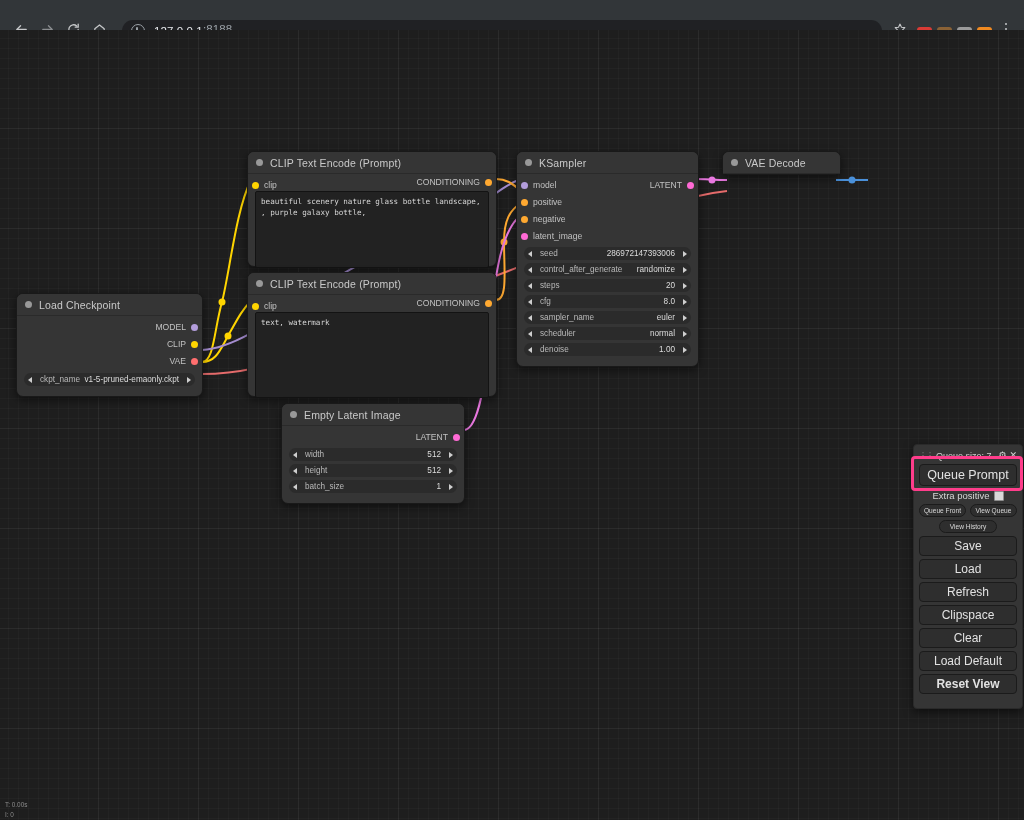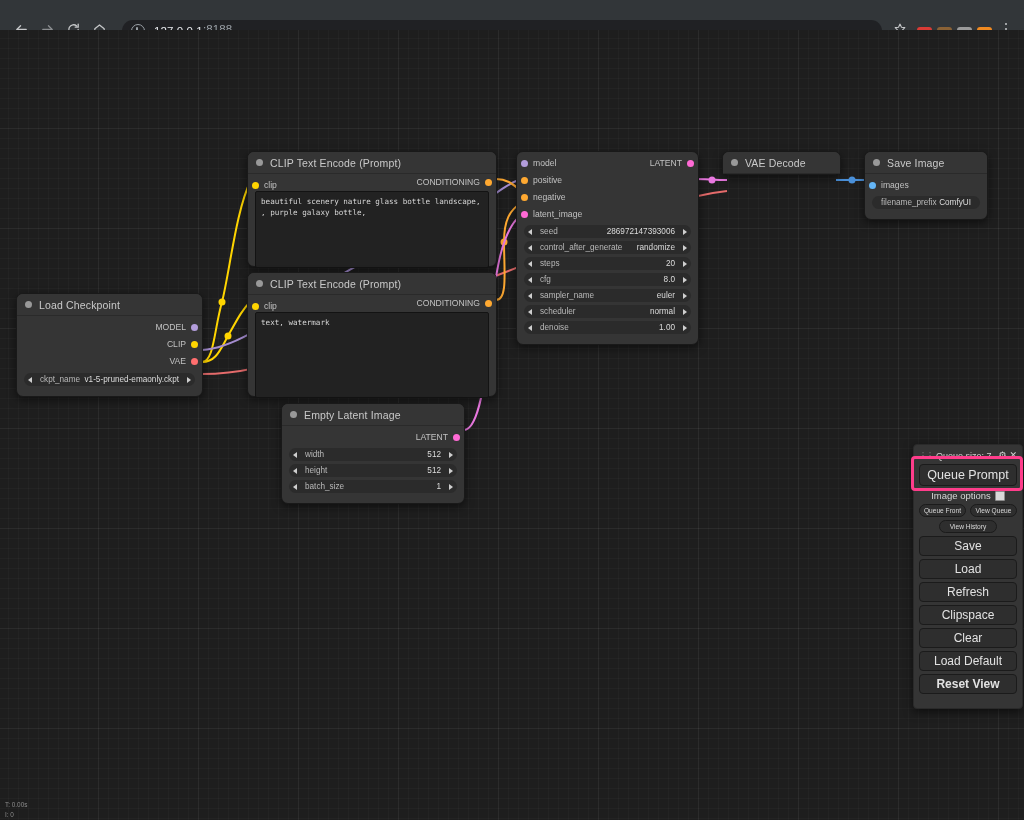--- a/index.html
+++ b/index.html
@@ -231,20 +231,24 @@
       </div>
       <div class="slot out" style="margin-top:-17px;margin-bottom:2px;">
         <div class="lbl">CONDITIONING</div>
         <div class="port" style="background:#ffa931"></div>
       </div>
       <div class="textarea" style="height:86px;">text, watermark</div>
     </div>
   </div>
 
   <div class="node" id="node-ksampler" style="left:516px;top:121px;width:183px;">
+    <div class="node-title">
+      <div class="node-dot"></div>
+      <span>KSampler</span>
+    </div>
     <div class="node-body">
       <div class="slot in">
         <div class="lbl">model</div>
         <div class="port" style="background:#b39ddb"></div>
         <div class="lbl" style="left:auto;right:16px;">LATENT</div>
         <div class="port" style="left:auto;right:4px;background:#ff6ad5"></div>
       </div>
       <div class="slot in">
         <div class="lbl">positive</div>
         <div class="port" style="background:#ffa931"></div>
@@ -334,49 +338,33 @@
     </div>
   </div>
 
   <div class="node" id="node-vae-decode" style="left:722px;top:121px;width:119px;">
     <div class="node-title">
       <div class="node-dot"></div>
       <span>VAE Decode</span>
     </div>
   </div>
 
-  <div class="node" id="node-save-image" style="left:864px;top:121px;width:124px;">
-    <div class="node-title">
-      <div class="node-dot"></div>
-      <span>Save Image</span>
-    </div>
-    <div class="node-body">
-      <div class="slot in">
-        <div class="lbl">images</div>
-        <div class="port" style="background:#64b5f6"></div>
-      </div>
-      <div class="widget">
-        <div class="wname" style="padding-left:2px;">filename_prefix</div>
-        <div class="wval" style="padding-right:2px;">ComfyUI</div>
-      </div>
-    </div>
-  </div>
 
   <div id="comfy-menu">
     <div id="menu-header">
       <div id="drag-handle">⋮⋮</div>
       <div id="queue-size">Queue size: 7</div>
       <div class="hdr-icon">⚙</div>
       <div class="hdr-icon">✕</div>
     </div>
 
     <button class="btn" id="queue-prompt-button">Queue Prompt</button>
 
     <div id="extra-options">
-      <div class="lbl">Image options</div>
+      <div class="lbl">Extra positive</div>
       <div class="cb"></div>
     </div>
 
     <div class="srow">
       <button class="sbtn">Queue Front</button>
       <button class="sbtn">View Queue</button>
     </div>
     <div class="srow">
       <button class="sbtn narrow">View History</button>
     </div>

